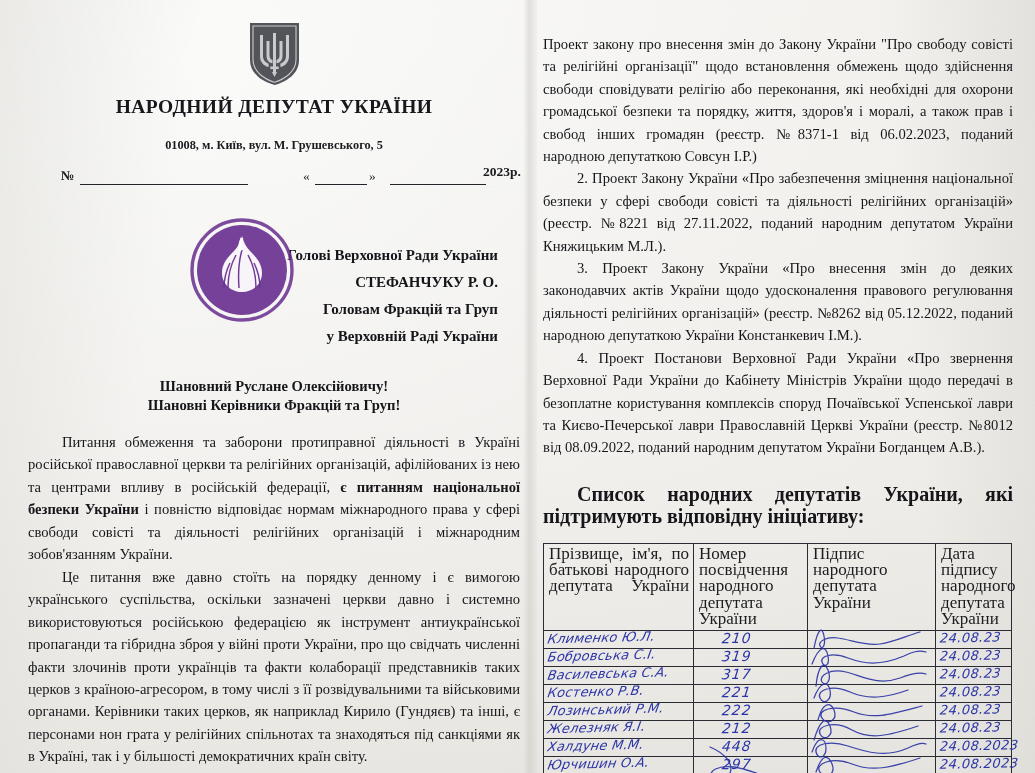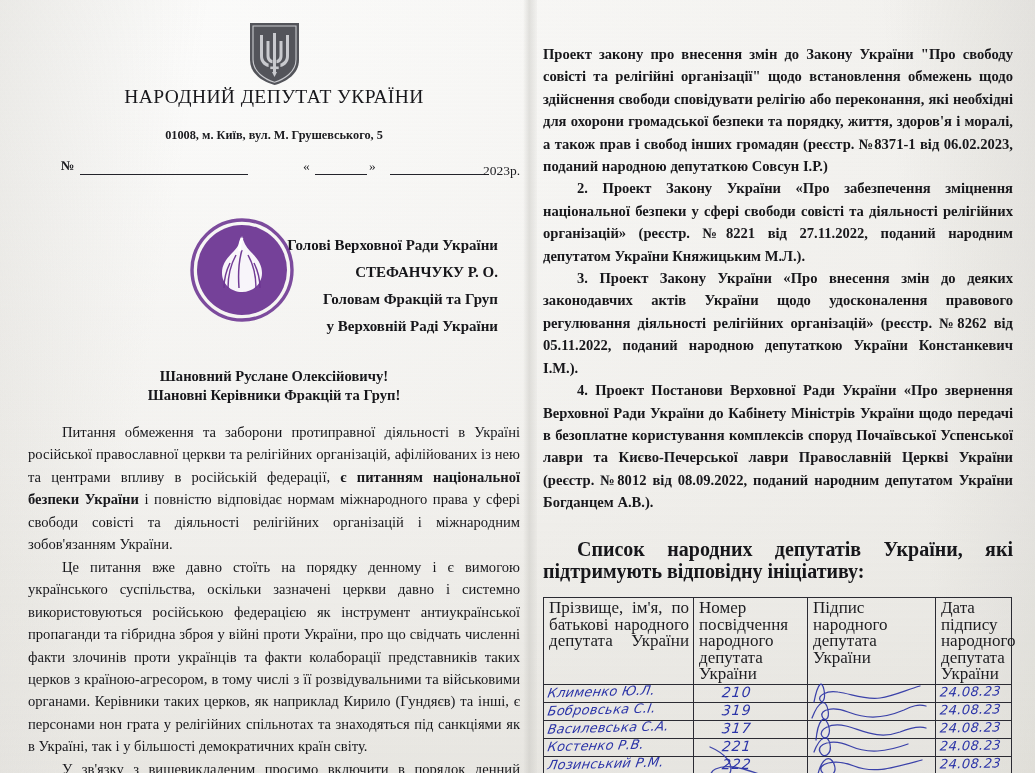--- a/index.html
+++ b/index.html
@@ -58,23 +58,24 @@
     display: flex;
     justify-content: center;
     padding-top: 22px;
   }
   .emblem {
     width: 53px;
     height: 64px;
   }
   .org-title {
     text-align: center;
-    font-weight: normal;
+    font-weight: bold;
     font-size: 19.5px;
     letter-spacing: 0.4px;
+    margin-top: 10px;
     color: #18181c;
   }
   .address {
     text-align: center;
     font-weight: bold;
     font-size: 12.3px;
     margin-top: 20px;
     color: #1b1b1f;
   }
   .numdate {
@@ -108,22 +109,22 @@
   .numdate .rule3 {
     position: absolute;
     left: 362px;
     top: 20px;
     width: 96px;
     border-bottom: 1.4px solid #23232a;
   }
   .numdate .yr {
     position: absolute;
     left: 455px;
-    top: 9px;
-    font-weight: normal;
+    top: 0;
+    font-weight: bold;
   }
 
   
   .addressee {
     margin-top: 48px;
     text-align: right;
     padding-right: 22px;
     font-weight: bold;
     font-size: 15px;
     line-height: 27px;
@@ -158,26 +159,25 @@
     text-align: justify;
     color: #17171b;
   }
   .body-text p {
     margin: 0 0 0.5px 0;
     text-indent: 34px;
   }
   .body-text b { font-weight: bold; }
 
   .rcol-text {
-    padding-top: 43px;
+    padding-top: 33px;
     font-size: 14.6px;
     line-height: 22.4px;
     text-align: justify;
     color: #17171b;
-    font-weight: bold;
   }
   .rcol-text p { margin: 0; text-indent: 0; }
   .rcol-text p.ind { text-indent: 34px; }
 
   .list-heading {
     margin-top: 24px;
     font-size: 20px;
     line-height: 22.4px;
     font-weight: bold;
     text-align: justify;
@@ -348,21 +348,21 @@
       <path d="M68 47 c4 8 6 17 6 25"></path>
     </g>
     <path d="M56 22 c-2 5 -3 9 -2 13" fill="none" stroke="#ffffff" stroke-width="3"></path>
   </svg>
 
   <div class="col col-right">
 
     <div class="rcol-text">
       <p>Проект закону про внесення змін до Закону України "Про свободу совісті та релігійні організації" щодо встановлення обмежень щодо здійснення свободи сповідувати релігію або переконання, які необхідні для охорони громадської безпеки та порядку, життя, здоров'я і моралі, а також прав і свобод інших громадян (реєстр. №8371-1 від 06.02.2023, поданий народною депутаткою Совсун І.Р.)</p>
       <p class="ind">2. Проект Закону України «Про забезпечення зміцнення національної безпеки у сфері свободи совісті та діяльності релігійних організацій» (реєстр. №8221 від 27.11.2022, поданий народним депутатом України Княжицьким М.Л.).</p>
-      <p class="ind">3. Проект Закону України «Про внесення змін до деяких законодавчих актів України щодо удосконалення правового регулювання діяльності релігійних організацій» (реєстр. №8262 від 05.11.2022, поданий народною депутаткою України Констанкевич І.М.).</p>
+      <p class="ind">3. Проект Закону України «Про внесення змін до деяких законодавчих актів України щодо удосконалення правового регулювання діяльності релігійних організацій» (реєстр. №8262 від 05.12.2022, поданий народною депутаткою України Констанкевич І.М.).</p>
       <p class="ind">4. Проект Постанови Верховної Ради України «Про звернення Верховної Ради України до Кабінету Міністрів України щодо передачі в безоплатне користування комплексів споруд Почаївської Успенської лаври та Києво-Печерської лаври Православній Церкві України (реєстр. №8012 від 08.09.2022, поданий народним депутатом України Богданцем А.В.).</p>
     </div>
 
     <div class="list-heading">Список народних депутатів України, які підтримують відповідну ініціативу:</div>
 
     <table class="sig">
       <colgroup>
         <col class="c-name">
           <col class="c-num">
           <col class="c-sign">

